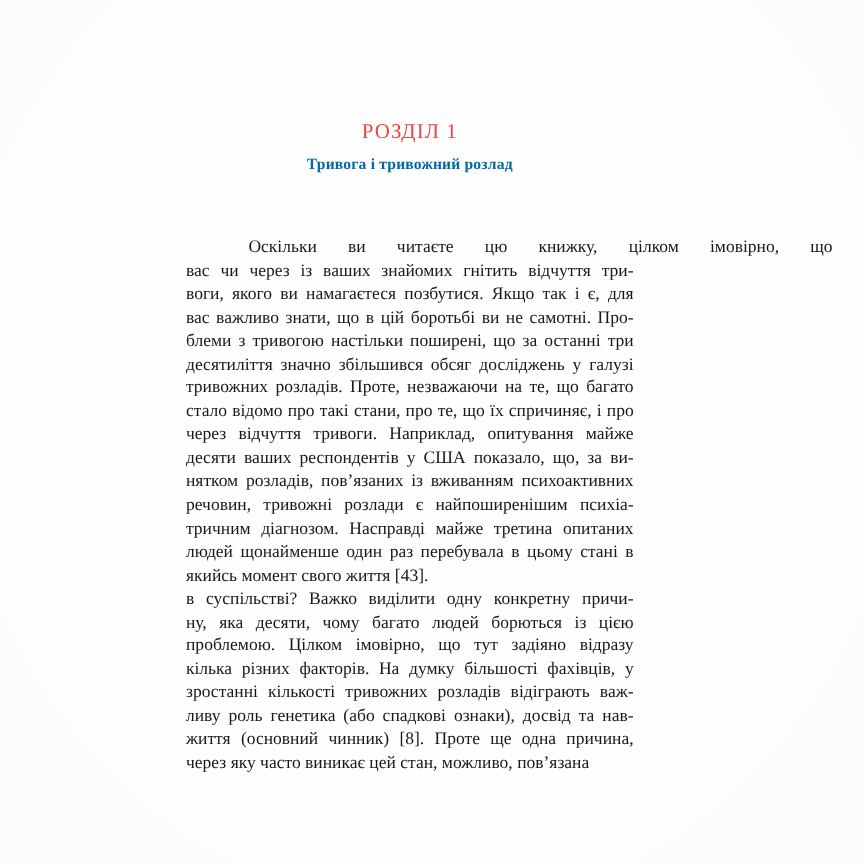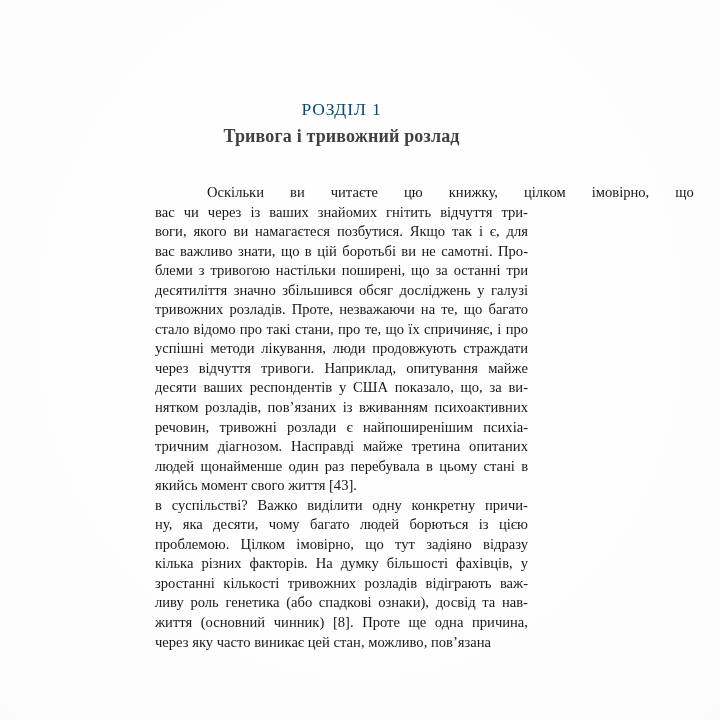--- a/index.html
+++ b/index.html
@@ -47,37 +47,37 @@
   .chapter-head {
     margin-top: 98px;
     text-align: center;
   }
 
   .chapter-label {
     font-size: 17.5px;
     letter-spacing: 0.9px;
     line-height: 23px;
     font-weight: 400;
-    color: #0c4a6e;
+    color: #ef4444;
     display: block;
   }
 
   .chapter-title {
-    font-size: 18px;
+    font-size: 13px;
     font-weight: 700;
     letter-spacing: 0.15px;
     line-height: 23px;
     margin-top: 4px;
-    color: #404040;
+    color: #0369a1;
     display: block;
   }
 
   
   .body-block {
-    margin-top: 35px;
+    margin-top: 49px;
   }
 
   .para {
     margin: 0;
   }
 
   
   .line {
     display: block;
     font-size: 14.6px;
@@ -120,21 +120,20 @@
     <div class="body-block">
       <p class="para">
           <span class="line line-indent" style="word-spacing: -27.286px;"><span class="w">Оскільки</span> <span class="w">ви</span> <span class="w">читаєте</span> <span class="w">цю</span> <span class="w">книжку,</span> <span class="w">цілком</span> <span class="w">імовірно,</span> <span class="w">що</span></span>
           <span class="line"><span class="w">вас</span> <span class="w">чи</span> <span class="w">через</span> <span class="w">із</span> <span class="w">ваших</span> <span class="w">знайомих</span> <span class="w">гнітить</span> <span class="w">відчуття</span> <span class="w">три-</span></span>
           <span class="line"><span class="w">воги,</span> <span class="w">якого</span> <span class="w">ви</span> <span class="w">намагаєтеся</span> <span class="w">позбутися.</span> <span class="w">Якщо</span> <span class="w">так</span> <span class="w">і</span> <span class="w">є,</span> <span class="w">для</span></span>
           <span class="line"><span class="w">вас</span> <span class="w">важливо</span> <span class="w">знати,</span> <span class="w">що</span> <span class="w">в</span> <span class="w">цій</span> <span class="w">боротьбі</span> <span class="w">ви</span> <span class="w">не</span> <span class="w">самотні.</span> <span class="w">Про-</span></span>
           <span class="line"><span class="w">блеми</span> <span class="w">з</span> <span class="w">тривогою</span> <span class="w">настільки</span> <span class="w">поширені,</span> <span class="w">що</span> <span class="w">за</span> <span class="w">останні</span> <span class="w">три</span></span>
           <span class="line"><span class="w">десятиліття</span> <span class="w">значно</span> <span class="w">збільшився</span> <span class="w">обсяг</span> <span class="w">досліджень</span> <span class="w">у</span> <span class="w">галузі</span></span>
           <span class="line"><span class="w">тривожних</span> <span class="w">розладів.</span> <span class="w">Проте,</span> <span class="w">незважаючи</span> <span class="w">на</span> <span class="w">те,</span> <span class="w">що</span> <span class="w">багато</span></span>
           <span class="line"><span class="w">стало</span> <span class="w">відомо</span> <span class="w">про</span> <span class="w">такі</span> <span class="w">стани,</span> <span class="w">про</span> <span class="w">те,</span> <span class="w">що</span> <span class="w">їх</span> <span class="w">спричиняє,</span> <span class="w">і</span> <span class="w">про</span></span>
-          <span class="line"><span class="w">успішні</span> <span class="w">методи</span> <span class="w">лікування,</span> <span class="w">люди</span> <span class="w">продовжують</span> <span class="w">страждати</span></span>
           <span class="line"><span class="w">через</span> <span class="w">відчуття</span> <span class="w">тривоги.</span> <span class="w">Наприклад,</span> <span class="w">опитування</span> <span class="w">майже</span></span>
           <span class="line"><span class="w">десяти</span> <span class="w">ваших</span> <span class="w">респондентів</span> <span class="w">у</span> <span class="w">США</span> <span class="w">показало,</span> <span class="w">що,</span> <span class="w">за</span> <span class="w">ви-</span></span>
           <span class="line"><span class="w">нятком</span> <span class="w">розладів,</span> <span class="w">пов’язаних</span> <span class="w">із</span> <span class="w">вживанням</span> <span class="w">психоактивних</span></span>
           <span class="line"><span class="w">речовин,</span> <span class="w">тривожні</span> <span class="w">розлади</span> <span class="w">є</span> <span class="w">найпоширенішим</span> <span class="w">психіа-</span></span>
           <span class="line"><span class="w">тричним</span> <span class="w">діагнозом.</span> <span class="w">Насправді</span> <span class="w">майже</span> <span class="w">третина</span> <span class="w">опитаних</span></span>
           <span class="line"><span class="w">людей</span> <span class="w">щонайменше</span> <span class="w">один</span> <span class="w">раз</span> <span class="w">перебувала</span> <span class="w">в</span> <span class="w">цьому</span> <span class="w">стані</span> <span class="w">в</span></span>
           <span class="line line-end"><span class="w">якийсь</span> <span class="w">момент</span> <span class="w">свого</span> <span class="w">життя</span> <span class="w">[43].</span></span>
         </p>
       <p class="para">
           <span class="line"><span class="w">в</span> <span class="w">суспільстві?</span> <span class="w">Важко</span> <span class="w">виділити</span> <span class="w">одну</span> <span class="w">конкретну</span> <span class="w">причи-</span></span>

